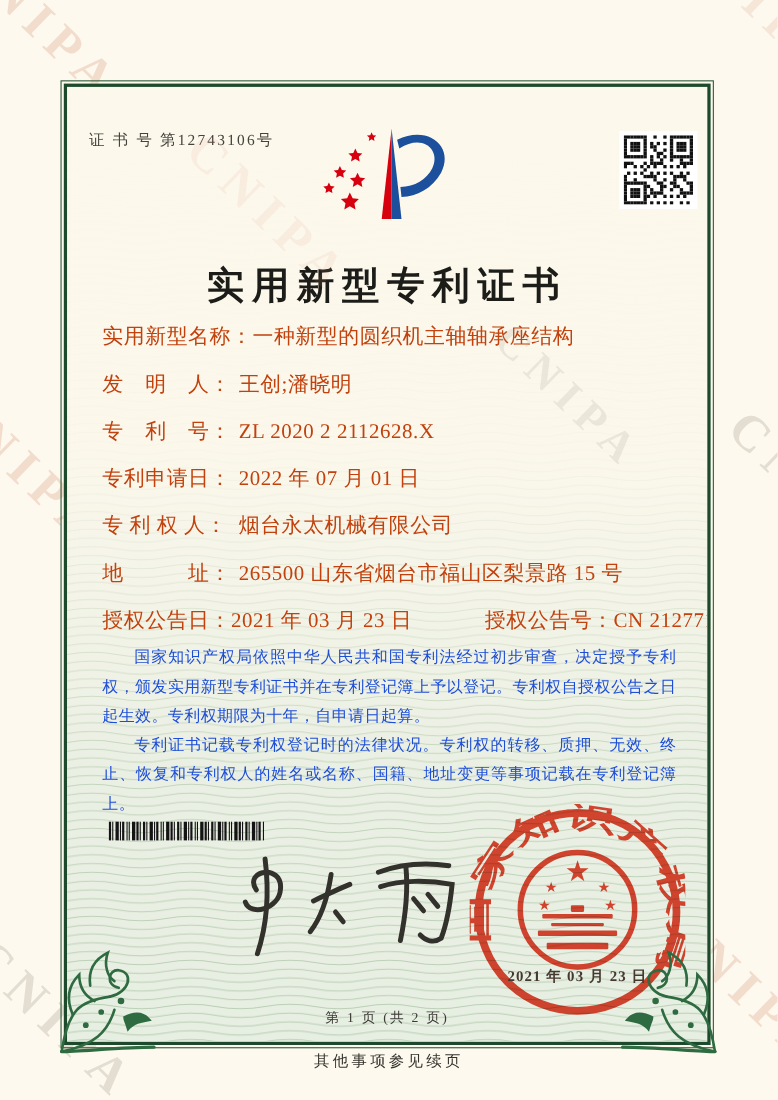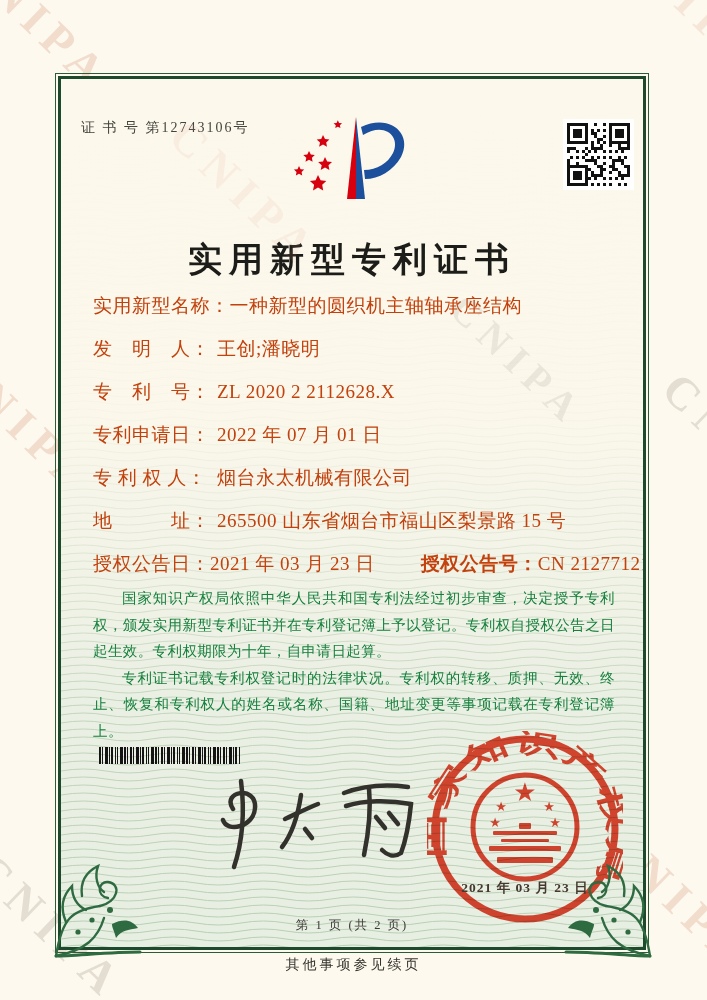--- a/index.html
+++ b/index.html
@@ -25,24 +25,24 @@
   .logo{position:absolute;left:224px;top:30px;width:134px;height:96px;}
   .qr{position:absolute;left:502px;top:40px;width:71px;height:71px;background:#fff;padding:0;}
   .qr svg{display:block;margin:4px;}
 
   .title{position:absolute;left:0;top:130px;width:100%;text-align:center;font-size:34px;font-weight:bold;
          letter-spacing:7px;color:#1c1c18;font-family:"Liberation Serif","DejaVu Serif",serif;margin-top:28px;}
 
   .fields{position:absolute;left:32px;top:214px;width:525px;font-size:19px;color:#c2410c;}
   .f-row{height:22px;margin-bottom:21px;white-space:nowrap;letter-spacing:0.5px;}
   .f-label{display:inline-block;min-width:124px;}
-  .grant .g2{margin-left:46px;font-weight:bold;}
+  .grant .g2{margin-left:66px;}
 
   .paras{position:absolute;left:32px;top:506px;width:522px;font-size:14.5px;line-height:26.5px;
-         color:#15803d;text-align:justify;}
+         color:#1d4ed8;text-align:justify;}
   .paras p{margin:0;text-indent:2em;letter-spacing:0.4px;}
 
   .barcode{position:absolute;left:38px;top:668px;width:184px;height:17px;font-size:0;}
   .barcode span{display:inline-block;height:100%;background:#141414;vertical-align:top;}
 
   .director{position:absolute;left:36px;top:714px;font-size:15px;color:#2c2b26;line-height:30px;letter-spacing:3px;}
   .signature{position:absolute;left:140px;top:696px;width:250px;height:96px;}
 
   .seal{position:absolute;left:366px;top:652px;width:196px;height:196px;}
   .seal svg{position:absolute;inset:0;opacity:0.93;mix-blend-mode:multiply;}

